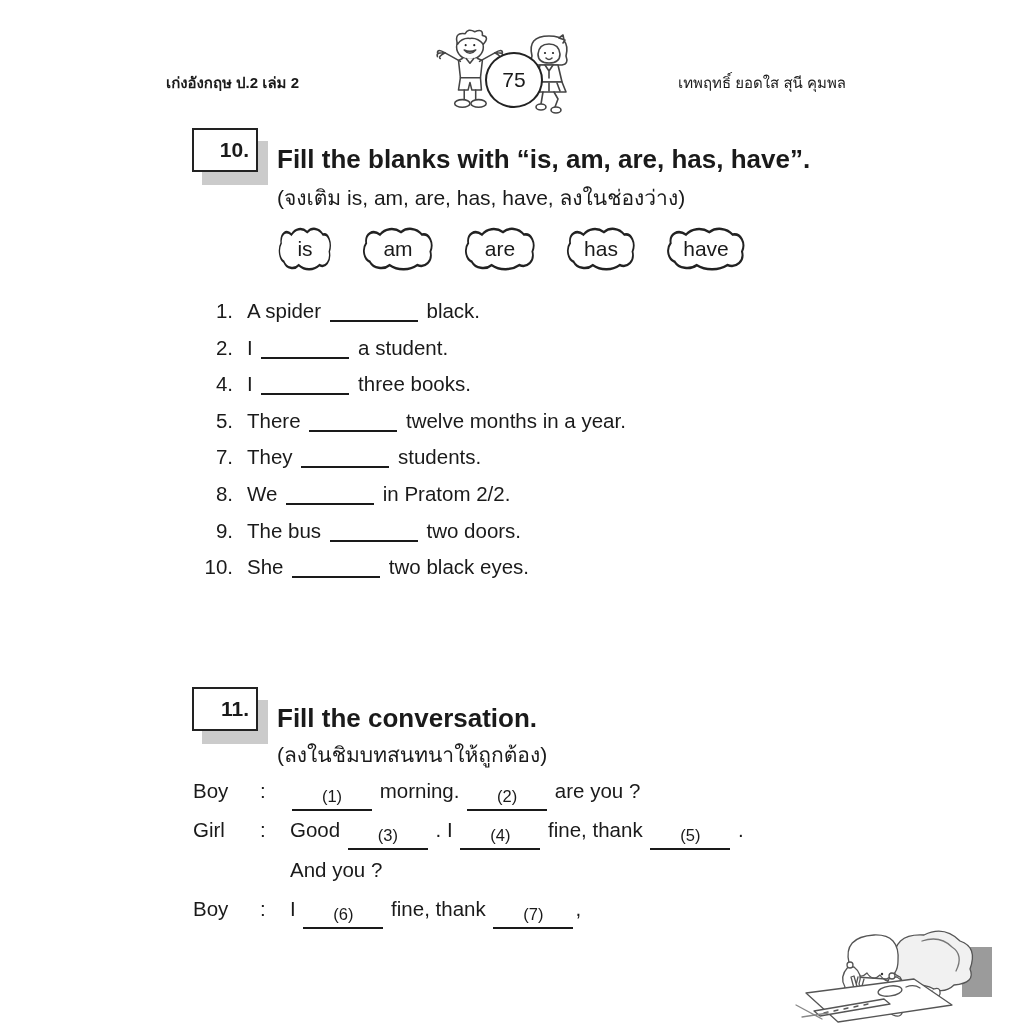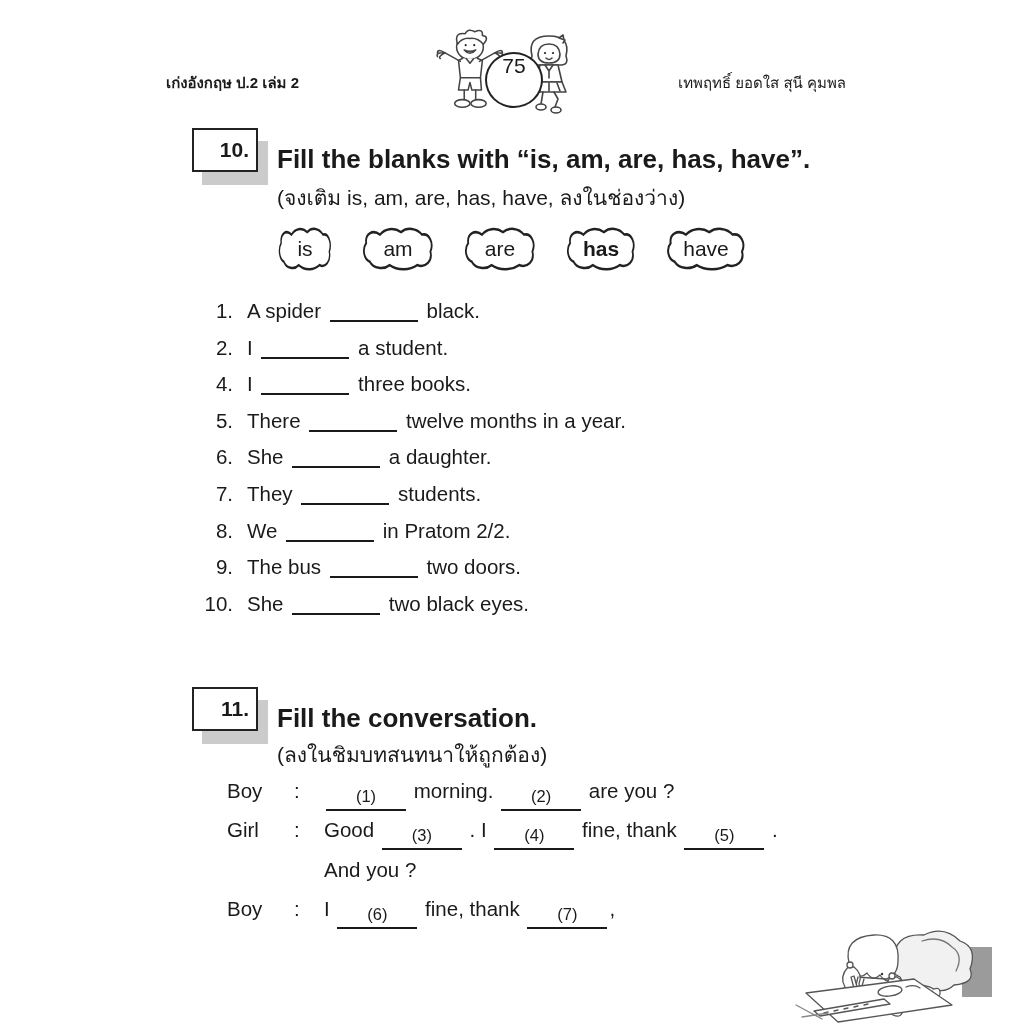--- a/index.html
+++ b/index.html
@@ -8,21 +8,21 @@
     font-family:"Liberation Sans","DejaVu Sans",sans-serif; color:#1a1a1a;
     overflow:hidden;
   }
 
   
   .hdr-left  { position:absolute; left:166px; top:71px; font-size:15px; white-space:nowrap;font-weight:bold; }
   .hdr-right { position:absolute; right:178px; top:71px; font-size:15px; white-space:nowrap; }
   .page-circle {
     position:absolute; left:485px; top:52px; width:54px; height:52px;
     border:2.5px solid #222; border-radius:50%; background:#fff; z-index:3;
-    display:flex; align-items:flex-start; justify-content:center; font-size:21px;
+    display:flex; align-items:center; justify-content:center; font-size:21px;
   }
   .kid-svg { position:absolute; z-index:2; }
   #boy-svg  { left:424px; top:27px; width:90px; height:86px; }
   #girl-svg { left:521px; top:32px; width:56px; height:82px; }
 
   
   .section-box { position:absolute; width:66px; height:44px; z-index:1; }
   .section-box .shadow { position:absolute; left:10px; top:13px; width:66px; height:44px; background:#cbcbcb; }
   .section-box .face {
     position:absolute; left:0; top:0; width:66px; height:44px; background:#fff;
@@ -54,21 +54,21 @@
   .ex-text { margin-left:14px; }
   .blank {
     display:inline-block; width:88px; height:15px;
     border-bottom:2px solid #1a1a1a; vertical-align:-4px;
     margin:0 3px;
   }
 
   
   .conv { position:absolute; left:193px; top:771px; }
   .conv-row { height:39.3px; line-height:39.3px; white-space:nowrap; font-size:20.5px; }
-  .conv-speaker { display:inline-block; width:67px;margin-left:34px; }
+  .conv-speaker { display:inline-block; width:67px; }
   .conv-colon { display:inline-block; width:30px; }
   .labeled-blank {
     display:inline-block; width:80px; height:24px;
     border-bottom:2px solid #1a1a1a; vertical-align:-4px;
     text-align:center; margin:0 2px;
   }
   .blank-label { display:block; font-size:16.5px; line-height:22px; }
 
   
   #writing-girl-svg { position:absolute; right:0; top:921px; width:230px; height:103px; }
@@ -137,40 +137,39 @@
           <path d="M30 9 C17 2 5 9 7 19 C0 26 3 38 13 41 C19 49 36 51 46 45 C60 52 80 51 92 45 C106 49 118 40 114 29 C120 19 112 7 100 9 C91 1 75 0 65 6 C53 0 38 2 30 9 Z" fill="#fff" stroke="#222" stroke-width="3"></path>
         </svg>
         <span class="bubble-label">am</span>
       </div>
       <div class="bubble" style="width: 72px;">
         <svg viewBox="0 0 120 52" preserveAspectRatio="none">
           <path d="M30 9 C17 2 5 9 7 19 C0 26 3 38 13 41 C19 49 36 51 46 45 C60 52 80 51 92 45 C106 49 118 40 114 29 C120 19 112 7 100 9 C91 1 75 0 65 6 C53 0 38 2 30 9 Z" fill="#fff" stroke="#222" stroke-width="3"></path>
         </svg>
         <span class="bubble-label">are</span>
       </div>
-      <div class="bubble" style="width: 70px; font-weight: bold;">
+      <div class="bubble" style="width: 70px;">
         <svg viewBox="0 0 120 52" preserveAspectRatio="none">
           <path d="M30 9 C17 2 5 9 7 19 C0 26 3 38 13 41 C19 49 36 51 46 45 C60 52 80 51 92 45 C106 49 118 40 114 29 C120 19 112 7 100 9 C91 1 75 0 65 6 C53 0 38 2 30 9 Z" fill="#fff" stroke="#222" stroke-width="3"></path>
         </svg>
         <span class="bubble-label">has</span>
       </div>
       <div class="bubble" style="width: 80px;">
         <svg viewBox="0 0 120 52" preserveAspectRatio="none">
           <path d="M30 9 C17 2 5 9 7 19 C0 26 3 38 13 41 C19 49 36 51 46 45 C60 52 80 51 92 45 C106 49 118 40 114 29 C120 19 112 7 100 9 C91 1 75 0 65 6 C53 0 38 2 30 9 Z" fill="#fff" stroke="#222" stroke-width="3"></path>
         </svg>
         <span class="bubble-label">have</span>
       </div>
     </div>
 
   <div class="ex-list">
       <div class="ex-row"><span class="ex-num">1.</span><span class="ex-text">A spider <span class="blank"></span> black.</span></div>
       <div class="ex-row"><span class="ex-num">2.</span><span class="ex-text">I <span class="blank"></span> a student.</span></div>
       <div class="ex-row"><span class="ex-num">4.</span><span class="ex-text">I <span class="blank"></span> three books.</span></div>
       <div class="ex-row"><span class="ex-num">5.</span><span class="ex-text">There <span class="blank"></span> twelve months in a year.</span></div>
-      <div class="ex-row"><span class="ex-num">6.</span><span class="ex-text">She <span class="blank"></span> a daughter.</span></div>
       <div class="ex-row"><span class="ex-num">7.</span><span class="ex-text">They <span class="blank"></span> students.</span></div>
       <div class="ex-row"><span class="ex-num">8.</span><span class="ex-text">We <span class="blank"></span> in Pratom 2/2.</span></div>
       <div class="ex-row"><span class="ex-num">9.</span><span class="ex-text">The bus <span class="blank"></span> two doors.</span></div>
       <div class="ex-row"><span class="ex-num">10.</span><span class="ex-text">She <span class="blank"></span> two black eyes.</span></div>
     </div>
 
   <div class="section-box" id="sec11-box">
     <div class="shadow"></div>
     <div class="face">11.</div>
   </div>

